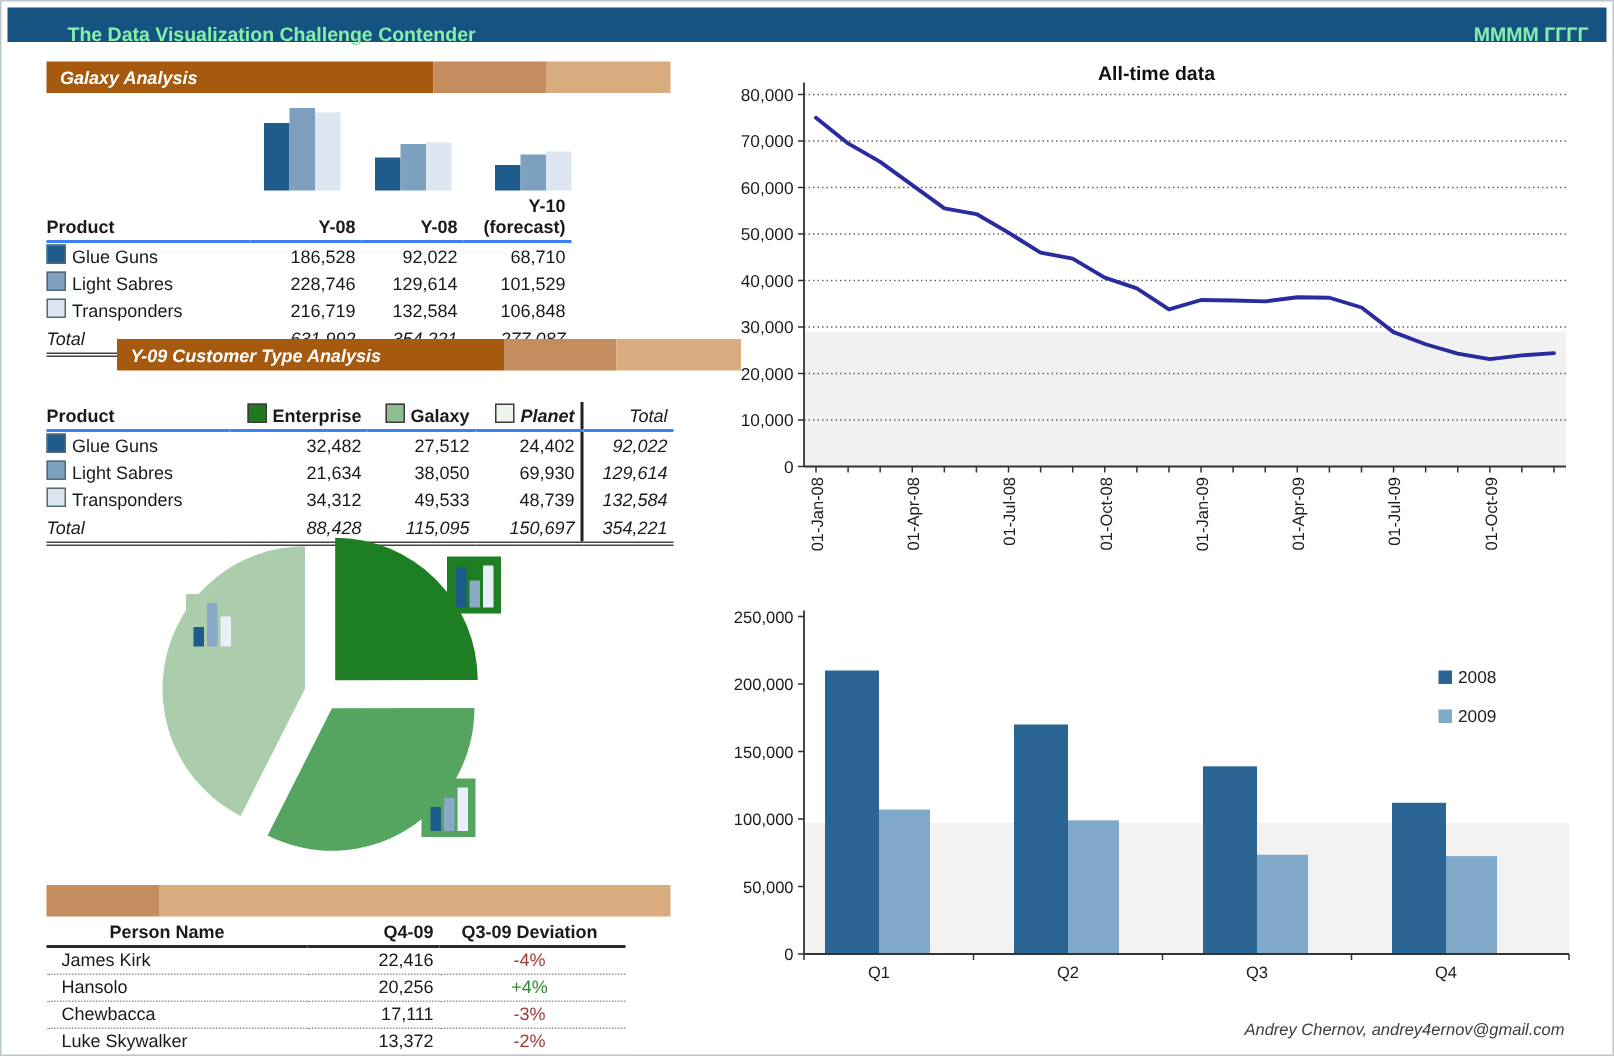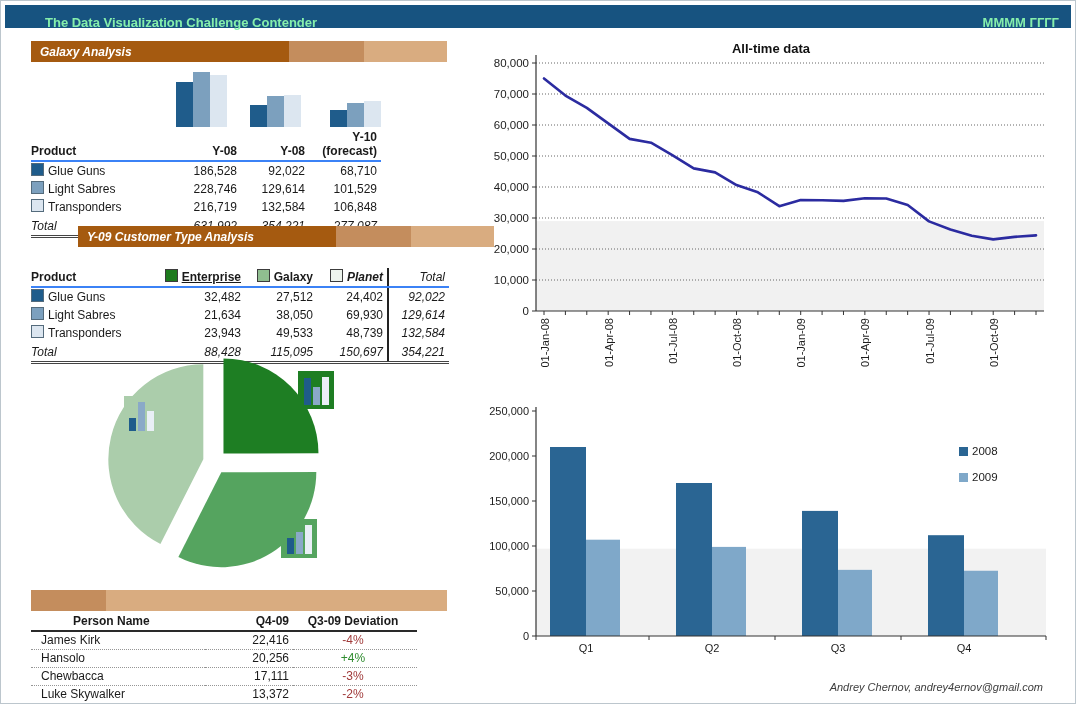--- a/index.html
+++ b/index.html
@@ -117,21 +117,21 @@
 
   <div class="sec-bar" id="sec-customer">
     <div class="sec-main">Y-09 Customer Type Analysis</div>
     <div class="seg2"></div>
     <div class="seg3"></div>
   </div>
   <table id="customer-table">
       <thead>
         <tr>
           <th class="al" style="width: 118px;">Product</th>
-          <th class="ar" style="width: 88px; text-decoration: underline;"><span class="legend-sq green" style="background: rgb(29, 122, 29);"></span>Enterprise</th>
+          <th class="ar" style="width: 88px;"><span class="legend-sq green" style="background: rgb(29, 122, 29);"></span>Enterprise</th>
           <th class="ar" style="width: 68px;"><span class="legend-sq green" style="background: rgb(144, 190, 144);"></span>Galaxy</th>
           <th class="ar" style="width: 66px; font-style: italic;"><span class="legend-sq green" style="background: rgb(237, 244, 237);"></span>Planet</th>
           <th class="ar totcol" style="width: 56px; font-weight: normal;">Total</th>
         </tr>
       </thead>
       <tbody>
         <tr>
           <td class="al"><span class="legend-sq" style="background: rgb(31, 92, 139);"></span>Glue Guns</td>
           <td class="ar">32,482</td>
           <td class="ar">27,512</td>
@@ -140,21 +140,21 @@
         </tr>
         <tr>
           <td class="al"><span class="legend-sq" style="background: rgb(124, 160, 190);"></span>Light Sabres</td>
           <td class="ar">21,634</td>
           <td class="ar">38,050</td>
           <td class="ar">69,930</td>
           <td class="ar totcol">129,614</td>
         </tr>
         <tr>
           <td class="al"><span class="legend-sq" style="background: rgb(220, 230, 240);"></span>Transponders</td>
-          <td class="ar">23,943</td>
+          <td class="ar">34,312</td>
           <td class="ar">49,533</td>
           <td class="ar">48,739</td>
           <td class="ar totcol">132,584</td>
         </tr>
         <tr class="total">
           <td class="al">Total</td>
           <td class="ar">88,428</td>
           <td class="ar">115,095</td>
           <td class="ar">150,697</td>
           <td class="ar totcol">354,221</td>

